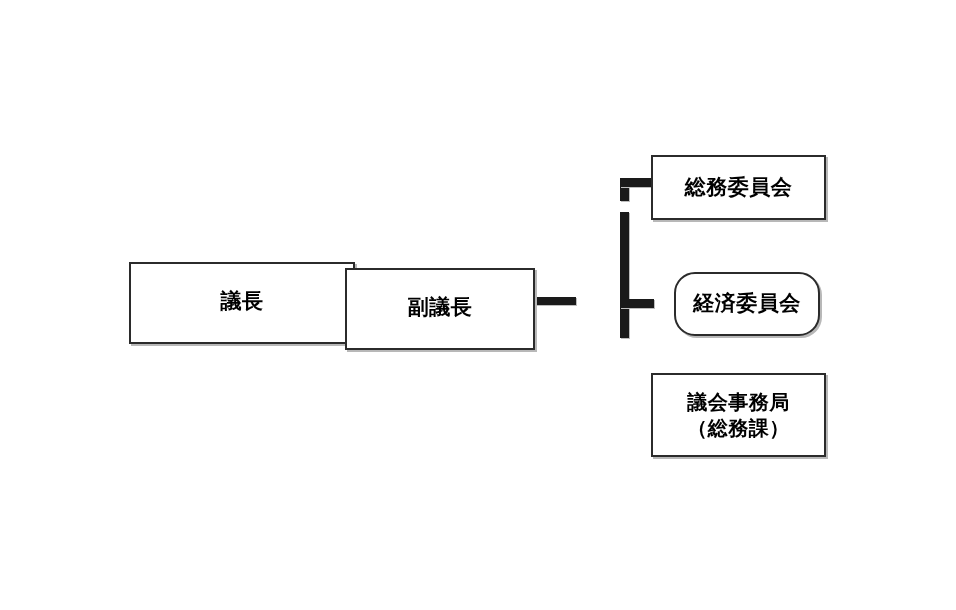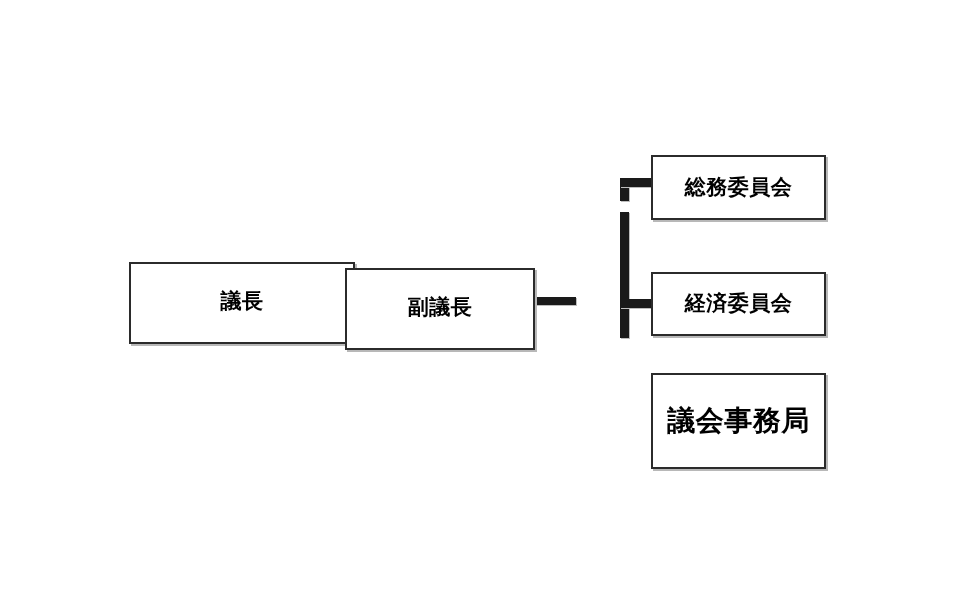--- a/index.html
+++ b/index.html
@@ -38,22 +38,22 @@
   }
   .node .line1,
   .node .line2 {
     display: block;
     white-space: pre;
   }
 
   .node-chair      { left: 129px; top: 262px; width: 226px; height: 82px; font-size: 21px; }
   .node-vicechair  { left: 345px; top: 268px; width: 190px; height: 82px; font-size: 21px; }
   .node-general    { left: 651px; top: 155px; width: 175px; height: 65px; font-size: 21px; }
-  .node-economic   { left: 651px; top: 272px; width: 175px; height: 64px; font-size: 21px; }
-  .node-secretariat{ left: 651px; top: 373px; width: 175px; height: 96px; font-size: 28px; }
+  .node-economic   { left: 674px; top: 272px; width: 146px; height: 64px; font-size: 21px; border-radius: 21px; }
+  .node-secretariat{ left: 651px; top: 373px; width: 175px; height: 84px; font-size: 20px; }
 
   .node-chair .line1,
   .node-vicechair .line1 { margin-bottom: 2px; }
 
   
   .conn {
     position: absolute;
     background: #1a1a1a;
     z-index: 2;
   }
@@ -103,15 +103,16 @@
   <div class="node node-general">
     <span class="line1">総務委員会</span>
   </div>
 
   <div class="node node-economic">
     <span class="line1">経済委員会</span>
   </div>
 
   <div class="node node-secretariat">
     <span class="line1">議会事務局</span>
+    <span class="line2">（総務課）</span>
   </div>
 
 </div>
 
 </body></html>

